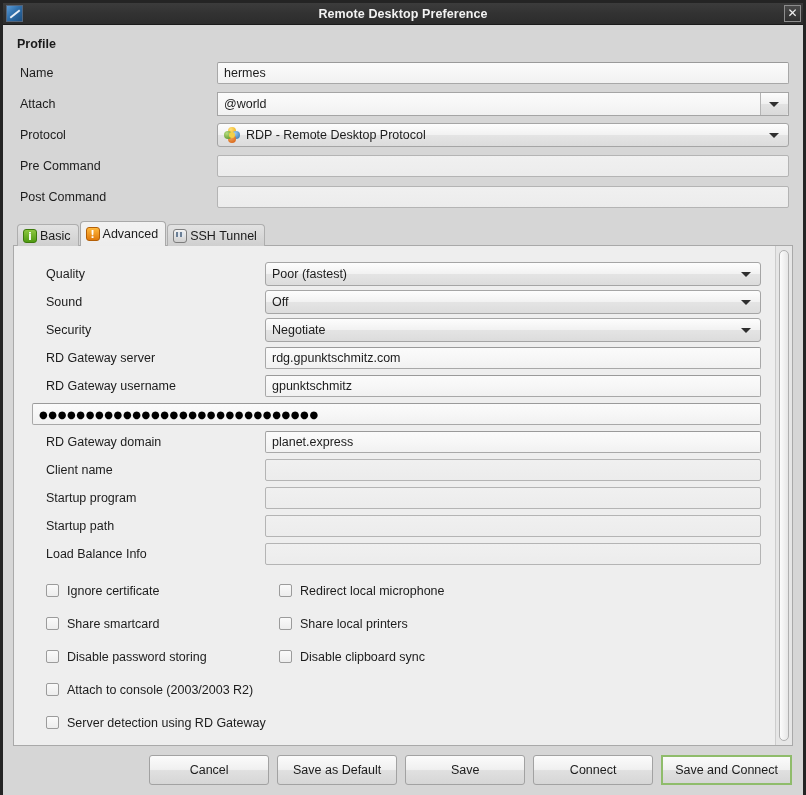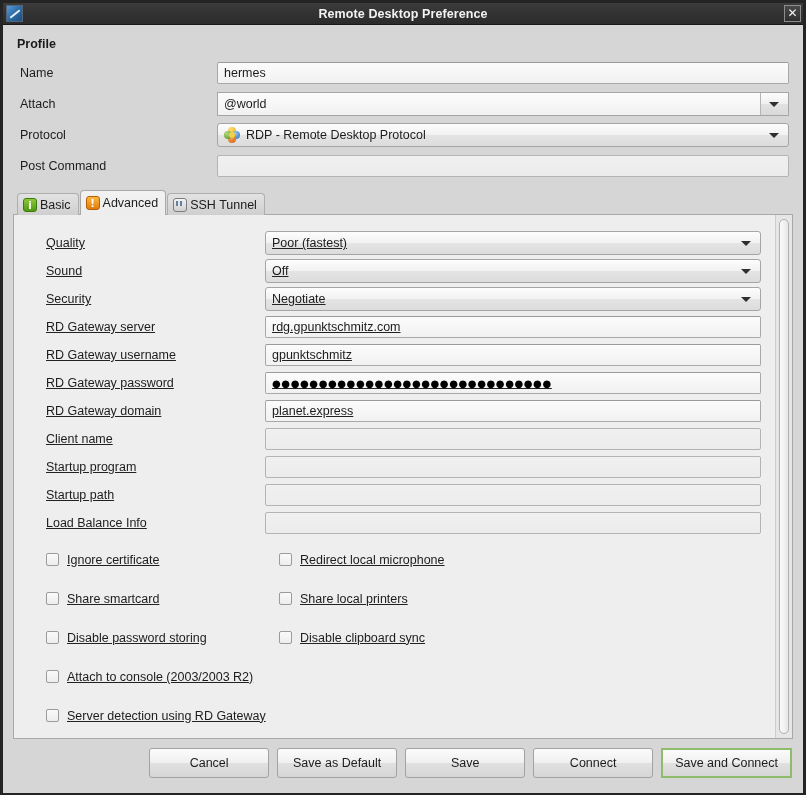--- a/index.html
+++ b/index.html
@@ -272,21 +272,20 @@
     display: flex;
     min-height: 0;
     margin-top: -1px;
     position: relative;
   }
   .tabpanel-inner {
     flex: 1 1 auto;
     padding: 14px 14px 10px 18px;
     overflow: hidden;
     min-width: 0;
-    text-decoration: underline;
   }
 
   
   .arow {
     display: flex;
     align-items: center;
     height: 28px;
   }
   .alabel {
     width: 233px;
@@ -297,21 +296,21 @@
     box-sizing: border-box;
   }
   .actl { flex: 1 1 auto; min-width: 0; }
 
   
   .check-grid {
     margin-top: 10px;
     padding-left: 14px;
     display: grid;
     grid-template-columns: 233px 1fr;
-    row-gap: 14px;
+    row-gap: 8px;
   }
   .chk {
     display: flex;
     align-items: center;
     gap: 8px;
     height: 25px;
     font-size: 12.5px;
     color: #1c1c1c;
   }
   .chkbox {
@@ -417,20 +416,26 @@
                 <i class="p3"></i>
                 <i class="p4"></i>
                 <i class="pc"></i>
             </span>
             <span>RDP - Remote Desktop Protocol</span>
             <span class="arrow"></span>
           </div>
         </div>
       </div>
 
+      <div class="frow">
+        <div class="flabel">Pre Command</div>
+        <div class="fctl">
+          <div class="entry empty"></div>
+        </div>
+      </div>
 
       <div class="frow">
         <div class="flabel">Post Command</div>
         <div class="fctl">
           <div class="entry empty"></div>
         </div>
       </div>
     </div>
 
     <div class="notebook-area">
@@ -491,21 +496,20 @@
           </div>
 
           <div class="arow">
             <div class="alabel">RD Gateway username</div>
             <div class="actl">
               <div class="entry">gpunktschmitz</div>
             </div>
           </div>
 
           <div class="arow">
-            <div class="alabel">RD Gateway password</div>
             <div class="actl">
               <div class="entry">
                 <span class="dots">●●●●●●●●●●●●●●●●●●●●●●●●●●●●●●</span>
               </div>
             </div>
           </div>
 
           <div class="arow">
             <div class="alabel">RD Gateway domain</div>
             <div class="actl">

